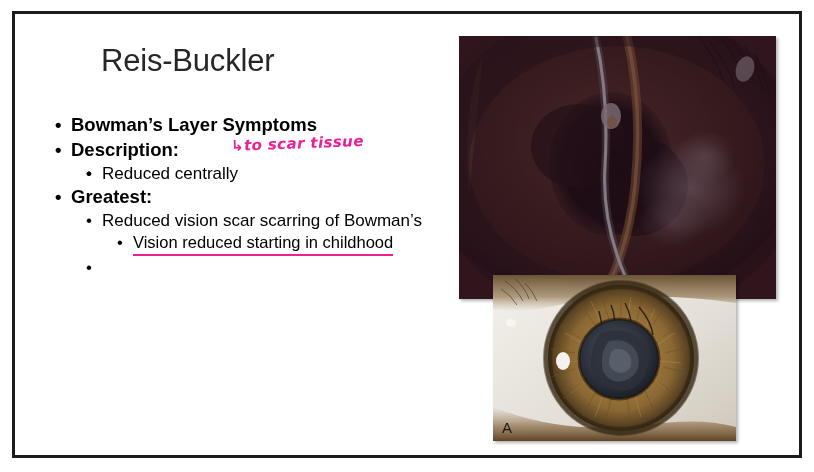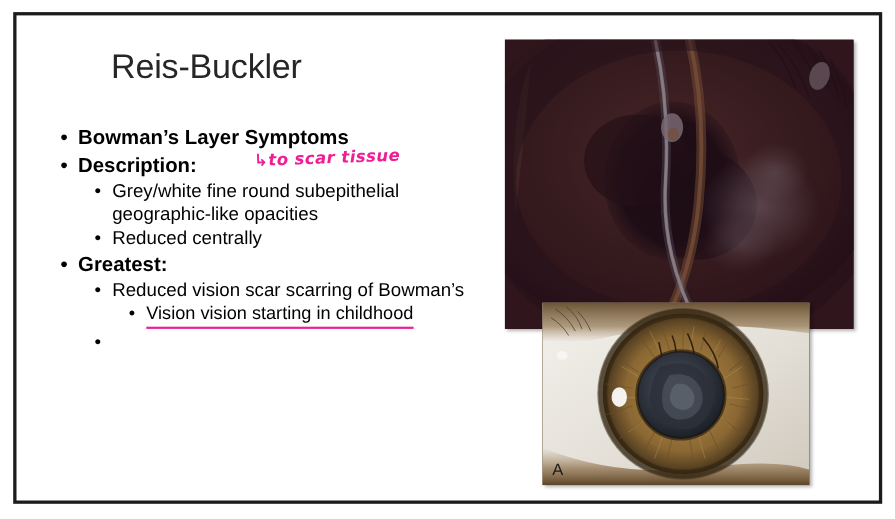--- a/index.html
+++ b/index.html
@@ -175,37 +175,36 @@
           <div class="bullet-row lvl1">
             <span class="bullet-dot">•</span>
             <span class="bullet-text">Bowman’s Layer Symptoms</span>
           </div>
           <div class="bullet-row lvl1">
             <span class="bullet-dot">•</span>
             <span class="bullet-text">Description:</span>
           </div>
           <div class="bullet-row lvl2">
             <span class="bullet-dot">•</span>
-            <span class="bullet-text">Grey/white fine round subepithelial geographic-like opacities</span>
           </div>
           <div class="bullet-row lvl2">
             <span class="bullet-dot">•</span>
             <span class="bullet-text">Reduced centrally</span>
           </div>
           <div class="bullet-row lvl1">
             <span class="bullet-dot">•</span>
             <span class="bullet-text">Greatest:</span>
           </div>
           <div class="bullet-row lvl2">
             <span class="bullet-dot">•</span>
             <span class="bullet-text">Reduced vision scar scarring of Bowman’s</span>
           </div>
           <div class="bullet-row lvl3">
             <span class="bullet-dot">•</span>
-            <span class="bullet-text"><span class="underline-ink">Vision vision starting in childhood</span></span>
+            <span class="bullet-text"><span class="underline-ink">Vision reduced starting in childhood</span></span>
           </div>
           <div class="bullet-row lvl2">
             <span class="bullet-dot">•</span>
           </div>
         </div>
 
       <div id="ink-note">↳to scar tissue</div>
 
       <div class="photo" id="photo-slitlamp">
         <svg class="photo-layer" viewBox="0 0 317 263" preserveAspectRatio="none">

